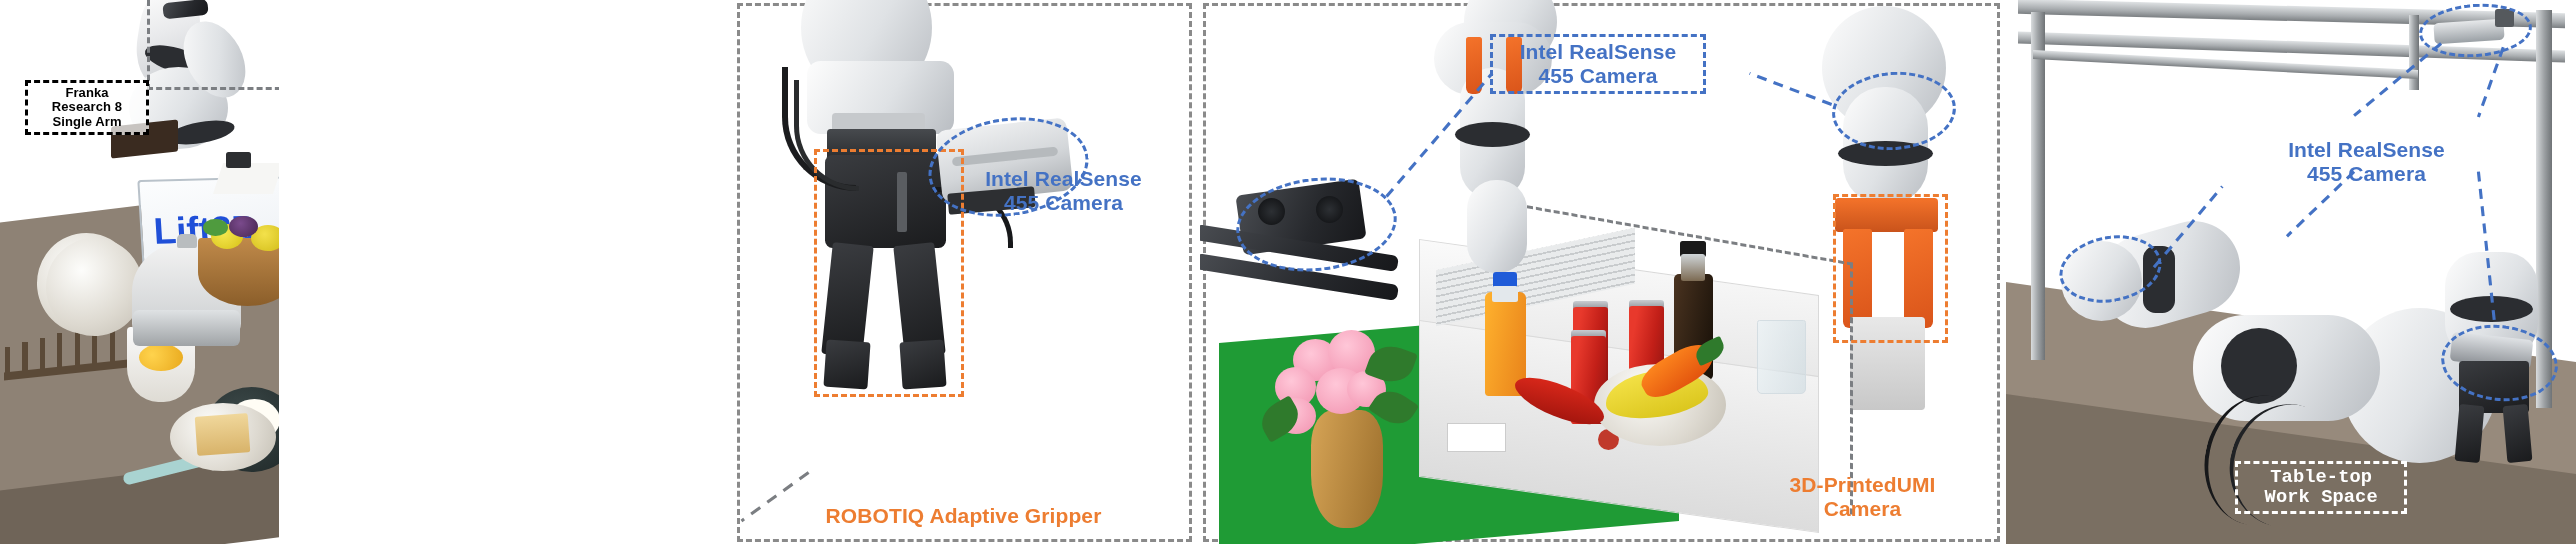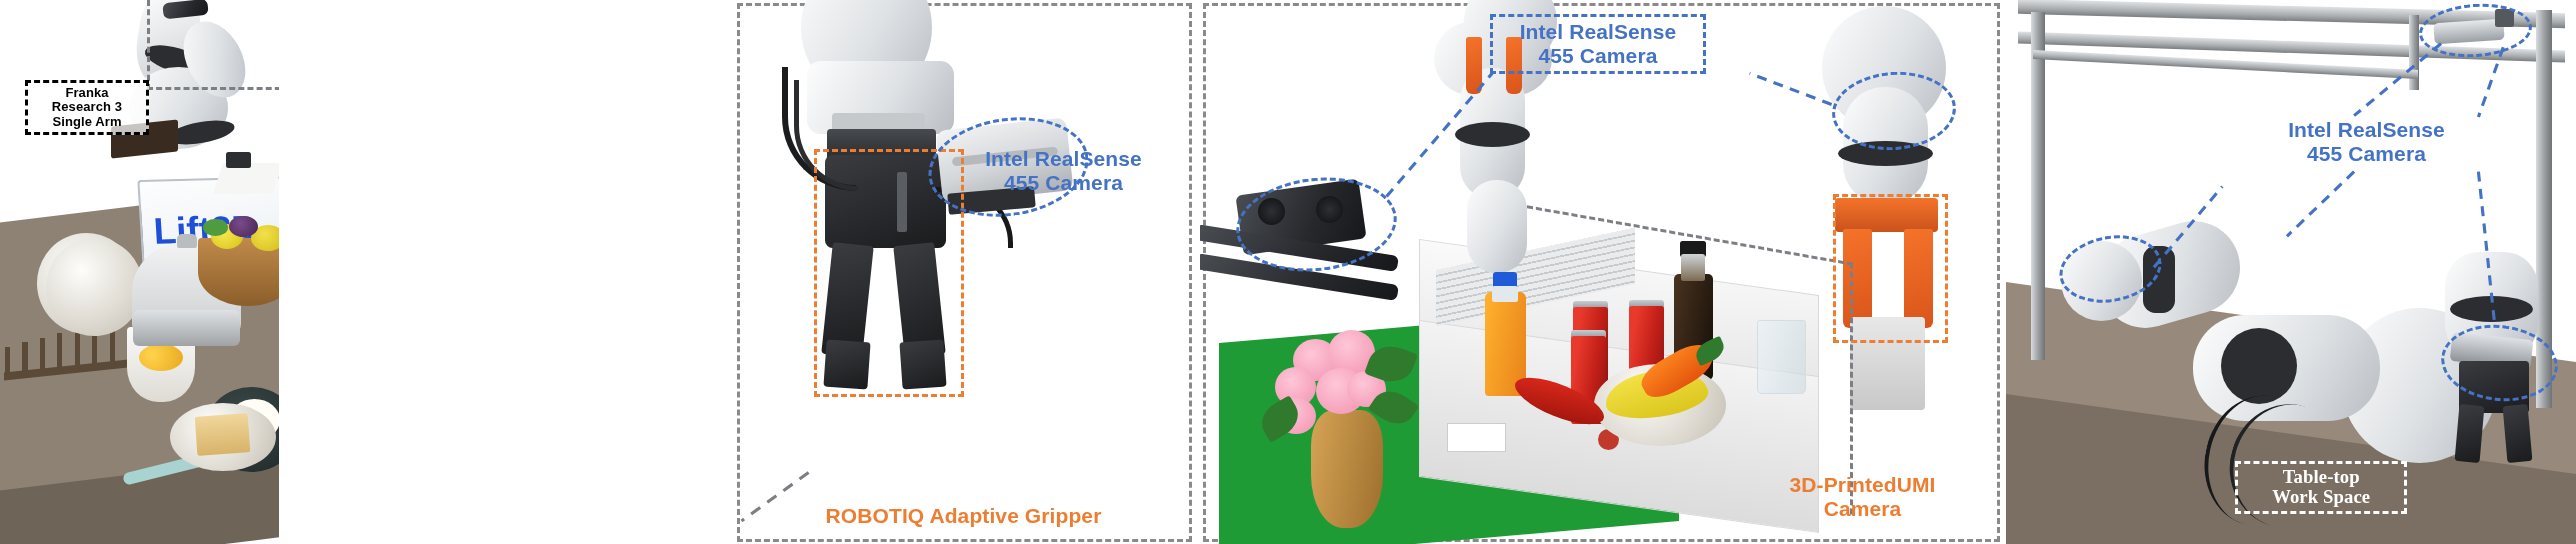--- a/index.html
+++ b/index.html
@@ -38,24 +38,24 @@
 
   
   .label{
     position:absolute;
     font-weight:bold;
     line-height:1.12;
     text-align:center;
     white-space:pre-line;
     letter-spacing:0.1px;
   }
-  .label-blue{color:#4472c4;}
+  .label-blue{color:#4472c4;margin-top:20px;}
   .label-orange{color:#ed7d31;}
   .label-black{color:#000;}
-  .label-white{color:#fff;font-family:Liberation Serif, serif;}
+  .label-white{color:#fff;font-family:Liberation Mono, monospace;}
 
   .boxed-blue{border:3.1px dashed #4472c4;padding:3.7px 10px;}
   .boxed-black{border:3.1px dashed #000;padding:2.5px 10px;background:rgba(255,255,255,.72);}
   .boxed-white{border:3.1px dashed #fff;padding:2.5px 11.2px;}
 
   
   .ellipse{position:absolute;border-radius:50%;pointer-events:none;}
   .ellipse-blue{border:3.7px dashed #4472c4;}
   .dash-box-orange{position:absolute;border:3.1px dashed #ed7d31;pointer-events:none;}
   .dash-box-gray{position:absolute;border:3.1px dashed #7b7e82;pointer-events:none;}
@@ -148,21 +148,21 @@
 
       <div class="obj plate" style="left:170px;top:403px;width:106px;height:68px;"></div>
       <div class="obj bread" style="left:196px;top:415px;width:53px;height:39px;transform:rotate(-4deg);"></div>
 
       <div class="obj" style="left:218px;top:163px;width:60px;height:31px;background:#f6f6f4;transform:skewX(-18deg);"></div>
       <div class="obj" style="left:226px;top:152px;width:25px;height:16px;background:#2c2e31;border-radius:2.5px;"></div>
       <div class="obj" style="left:111px;top:123px;width:67px;height:32px;background:#3a2b20;border-radius:3.1px;transform:skewY(-6deg);"></div>
 
       <div class="dash-box-gray" style="left:147px;top:0px;width:137px;height:87px;border-top:none;"></div>
 
-      <div class="label label-black boxed-black" style="left:25px;top:80px;width:98px;font-size:13px;">Franka Research 3
+      <div class="label label-black boxed-black" style="left:25px;top:80px;width:98px;font-size:13px;">Franka Research 8
 Single Arm</div>
     </div>
   </div>
 
   <div class="panel" style="left:734px;width:460px;">
     <div class="panel-border"></div>
     <div class="scene">
 
       <div class="obj robot-white-2" style="left:67px;top:-44px;width:131px;height:143px;"></div>
       <div class="obj robot-white-2" style="left:73px;top:61px;width:147px;height:73px;border-radius:13.7px;"></div>

